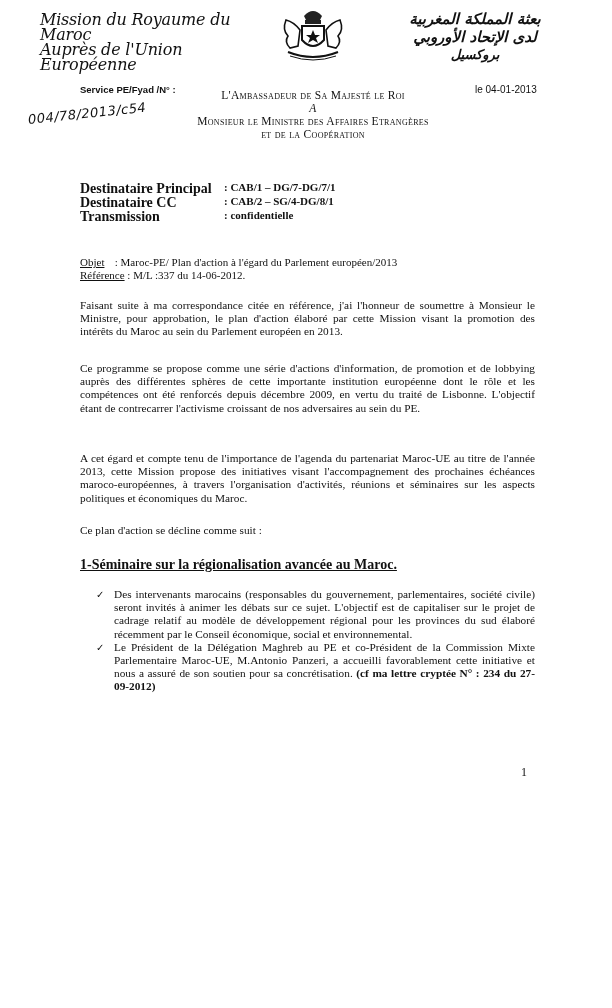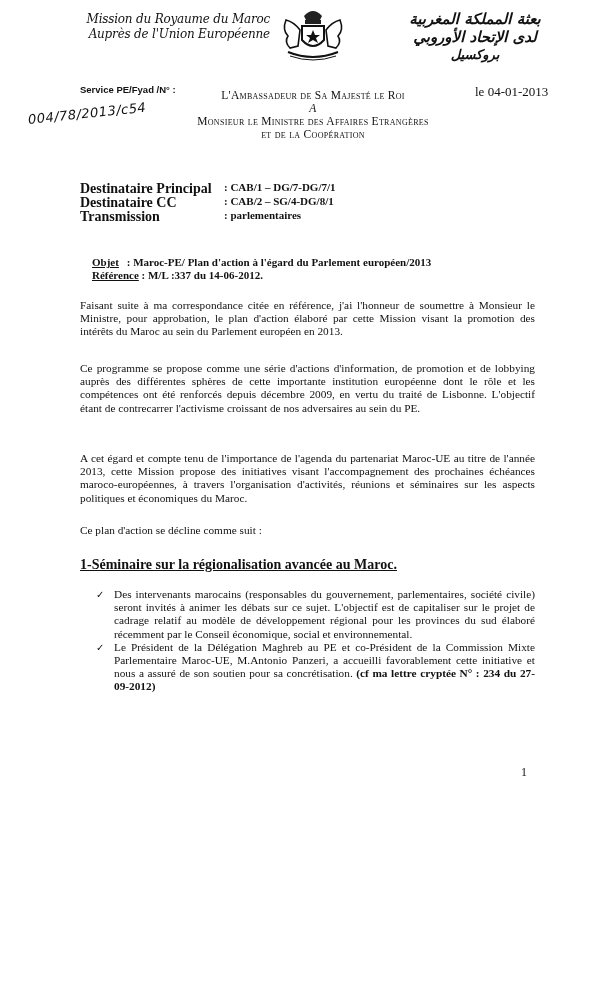--- a/index.html
+++ b/index.html
@@ -1,18 +1,18 @@
 <!DOCTYPE html>
 <html><head>
 <meta charset="utf-8">
 <style>
   html, body { margin:0; padding:0; background:#ffffff; }
   body { width:612px; height:1008px; position:relative; overflow:hidden; color:#111; font-family:"Liberation Serif", serif; }
   .abs { position:absolute; }
-  .script { font-family:"DejaVu Serif", serif; font-style:italic; font-size:12px; line-height:15px; text-align:right; letter-spacing:-0.2px; }
+  .script { font-family:"DejaVu Serif", serif; font-style:italic; font-size:16px; line-height:15px; text-align:left; letter-spacing:-0.2px; }
   .arabic { font-family:"DejaVu Sans", sans-serif; font-size:15px; line-height:18px; text-align:center; direction:rtl; font-weight:bold;font-style:italic; }
   .sc { font-variant:small-caps; font-size:11.5px; line-height:13px; text-align:center; letter-spacing:0.3px; }
   .body-p { font-size:11.3px; line-height:13.2px; text-align:justify; }
   .lbl { font-weight:bold; font-size:14px; }
   .val { font-weight:bold; font-size:11px; }
   .hand { font-family:"DejaVu Sans", sans-serif; font-style:italic; font-size:13px; transform:rotate(-6deg); transform-origin:left center; letter-spacing:0.5px; }
   ul.checks { list-style:none; margin:0; padding:0; }
   ul.checks li { position:relative; padding-left:18px; margin-bottom:0; }
   ul.checks li .chk { position:absolute; left:0; top:0; font-size:10px; }
 </style>
@@ -37,21 +37,21 @@
   </svg>
 </div>
 
 <div class="abs arabic" style="left:360px; top:10px; width:230px;">
   <div>بعثة المملكة المغربية</div>
   <div>لدى الإتحاد الأوروبي</div>
   <div style="font-size:13px;">بروكسيل</div>
 </div>
 
 <div class="abs" style="left:80px; top:84px; font-family:'Liberation Sans',sans-serif; font-weight:bold; font-size:9.5px;">Service PE/Fyad /N° :</div>
-<div class="abs" style="left:449px; top:84px; font-family:Liberation Serif, serif; font-size:13px;padding-left:26px;">le 04-01-2013</div>
+<div class="abs" style="left:449px; top:84px; font-family:Liberation Sans, sans-serif; font-size:10px;padding-left:26px;">le 04-01-2013</div>
 
 <div class="abs hand" style="left:28px; top:112px;">004/78/2013/c54</div>
 
 <div class="abs" style="left:148px; top:89px; width:330px;">
   <div class="sc">L'Ambassadeur de Sa Majesté le Roi</div>
   <div class="sc" style="font-style:italic;">A</div>
   <div class="sc">Monsieur le Ministre des Affaires Etrangères</div>
   <div class="sc">et de la Coopération</div>
 </div>
 
@@ -59,25 +59,25 @@
   <div style="display:flex; height:14px;">
     <span class="lbl" style="width:144px;">Destinataire Principal</span>
     <span class="val">: CAB/1 – DG/7-DG/7/1</span>
   </div>
   <div style="display:flex; height:14px;">
     <span class="lbl" style="width:144px;">Destinataire CC</span>
     <span class="val">: CAB/2 – SG/4-DG/8/1</span>
   </div>
   <div style="display:flex; height:14px;">
     <span class="lbl" style="width:144px;">Transmission</span>
-    <span class="val">: parlementaires</span>
+    <span class="val">: confidentielle</span>
   </div>
 </div>
 
-<div class="abs" style="left:92px; top:256px; width:460px; font-size:11px; font-weight:bold; line-height:13px;">
+<div class="abs" style="left:80px; top:256px; width:460px; font-size:11px; font-weight:normal; line-height:13px;">
   <div>
     <span style="text-decoration:underline; display:inline-block; width:32px;">Objet</span>
     <span>: Maroc-PE/  Plan d'action à l'égard du Parlement européen/2013</span>
   </div>
   <div>
     <span style="text-decoration:underline;">Référence</span><span> : M/L :337 du 14-06-2012.</span>
   </div>
 </div>
 
 <div class="abs body-p" style="left:80px; top:299px; width:455px;">Faisant suite à ma correspondance citée en référence, j'ai l'honneur de soumettre à Monsieur le Ministre, pour approbation, le plan d'action élaboré par cette Mission visant la promotion des intérêts du Maroc au sein du Parlement européen en 2013.</div>

